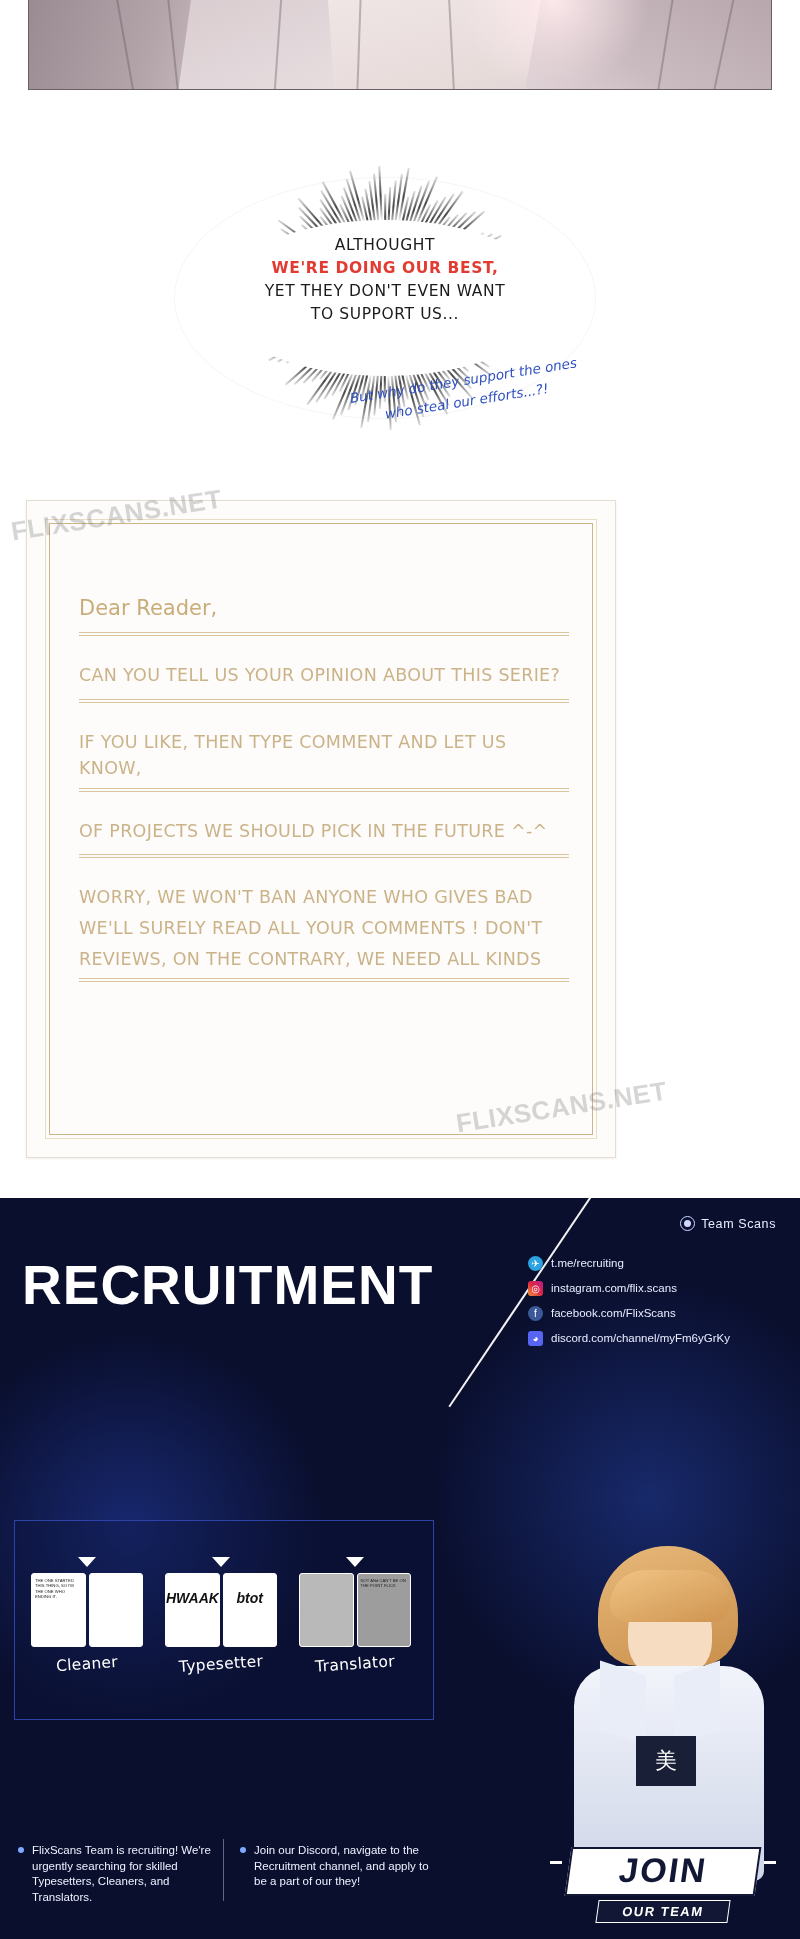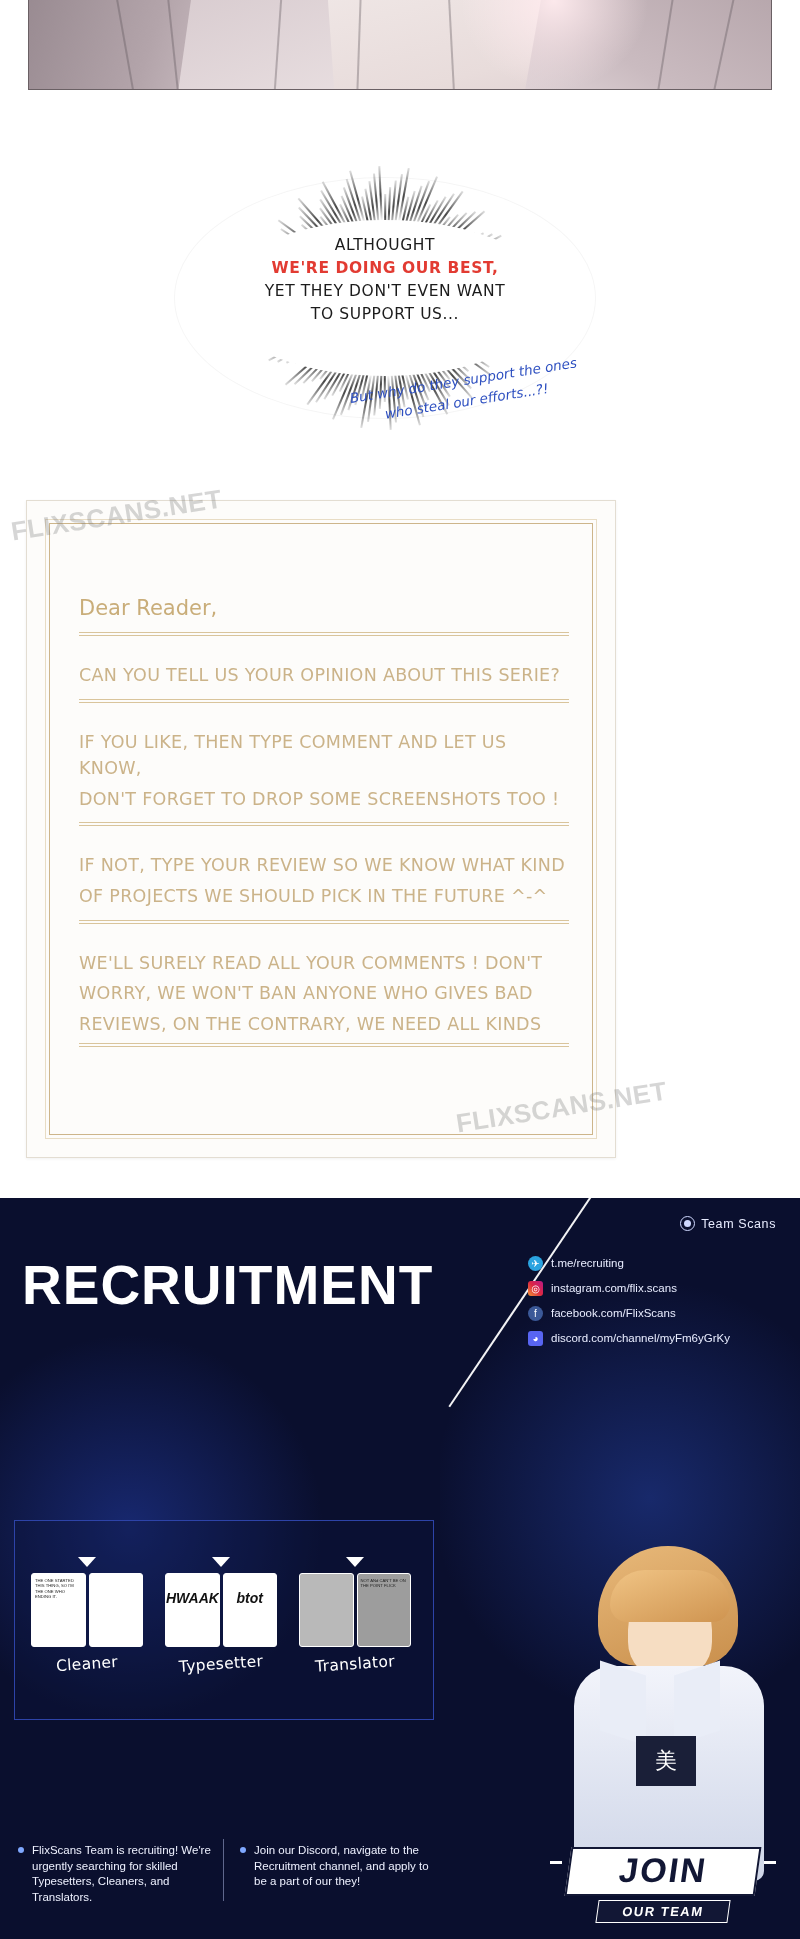--- a/index.html
+++ b/index.html
@@ -537,29 +537,27 @@
 <div class="letter">
   <div class="letter-inner-border"></div>
   <div class="letter-body">
     <div class="dear">Dear Reader,</div>
     <div class="rule"></div>
 
     <div class="para">CAN YOU TELL US YOUR OPINION ABOUT THIS SERIE?</div>
     <div class="rule"></div>
 
     <div class="para tight">IF YOU LIKE, THEN TYPE COMMENT AND LET US KNOW,</div>
-    <div class="para">DON'T FORGET TO DROP SOME SCREENSHOTS TOO  !</div>
     <div class="rule"></div>
 
-    <div class="para tight">IF NOT, TYPE YOUR REVIEW SO WE KNOW WHAT KIND</div>
     <div class="para">OF PROJECTS WE SHOULD PICK IN THE FUTURE ^-^</div>
     <div class="rule"></div>
 
+    <div class="para tight">WORRY, WE WON'T BAN ANYONE WHO GIVES BAD</div>
     <div class="para tight">WE'LL SURELY READ ALL YOUR COMMENTS ! DON'T</div>
-    <div class="para tight">WORRY, WE WON'T BAN ANYONE WHO GIVES BAD</div>
     <div class="para tight">REVIEWS, ON THE CONTRARY, WE NEED ALL KINDS</div>
     <div class="rule"></div>
   </div>
 </div>
 
 <div class="wm wm1">FLIXSCANS.NET</div>
 <div class="wm wm2">FLIXSCANS.NET</div>
 
 <div class="recruit">
   <div class="bg-glow-l"></div>

